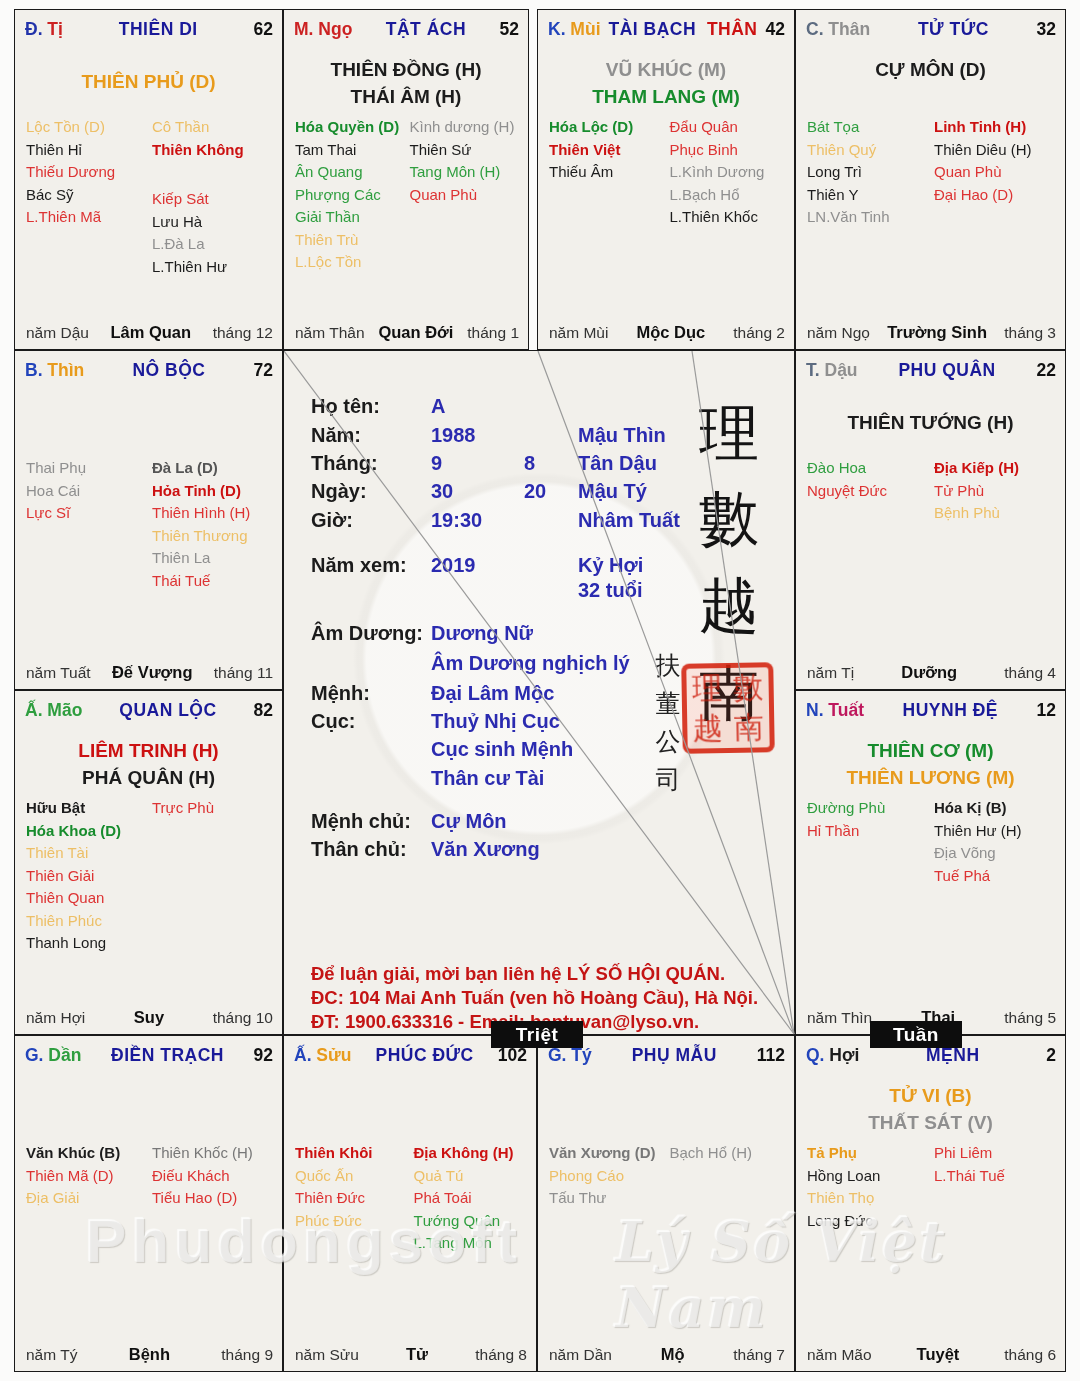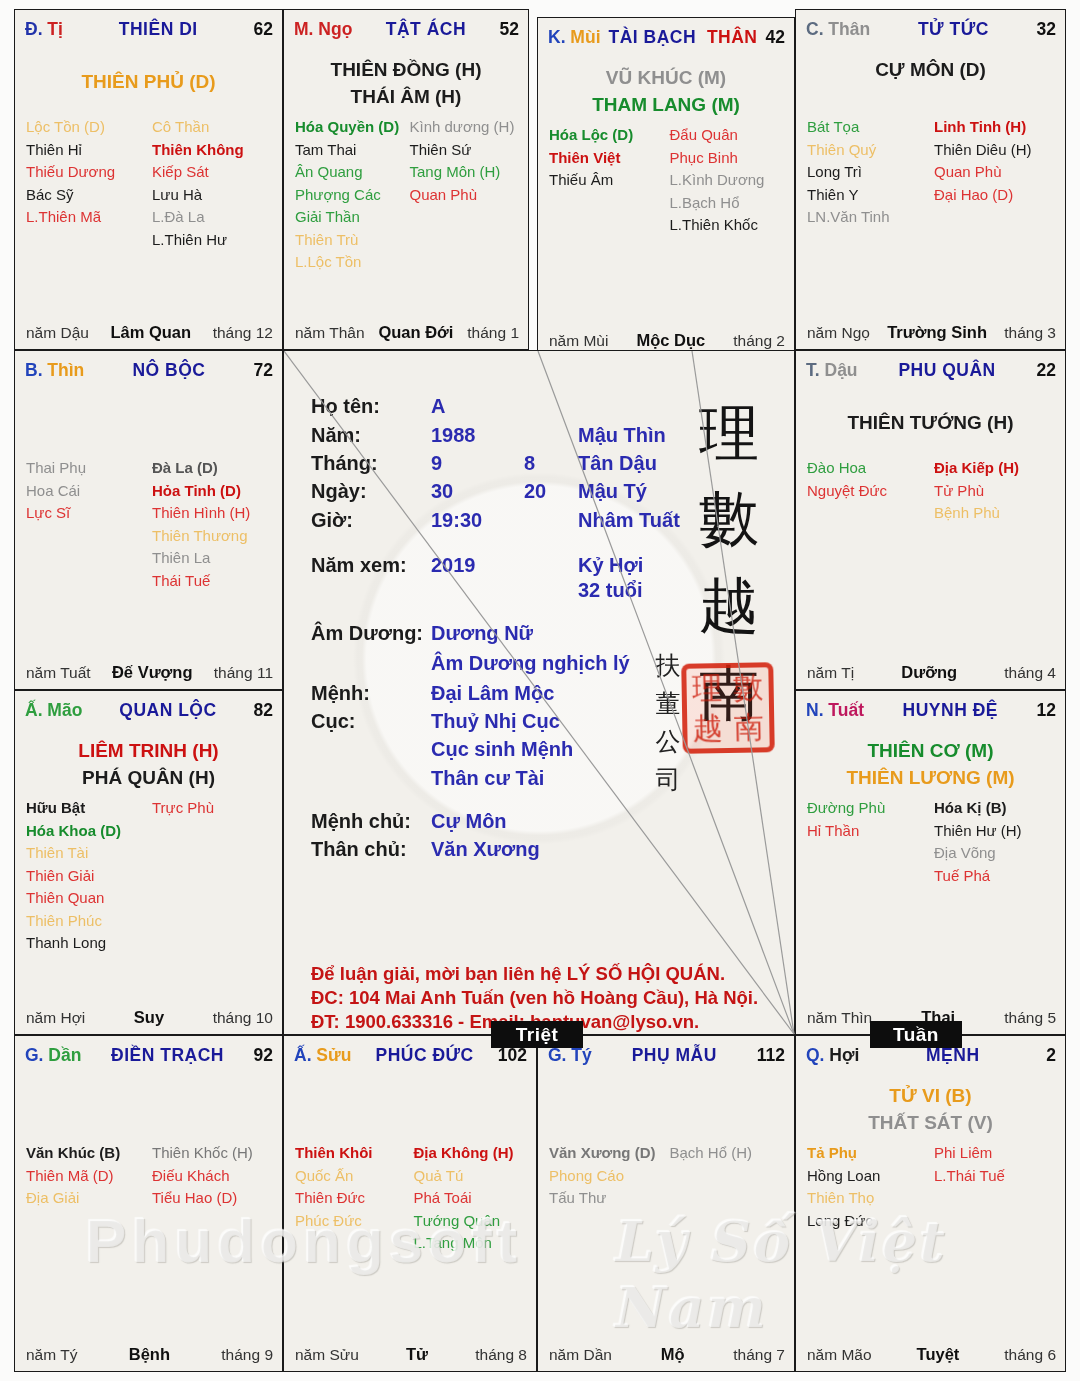--- a/index.html
+++ b/index.html
@@ -58,21 +58,21 @@
         <div class="slcol">
           <div style="color: rgb(237, 191, 102);">Lộc Tồn (D)</div>
           <div style="color: rgb(28, 28, 28);">Thiên Hỉ</div>
           <div style="color: rgb(221, 51, 51);">Thiếu Dương</div>
           <div style="color: rgb(28, 28, 28);">Bác Sỹ</div>
           <div style="color: rgb(221, 51, 51);">L.Thiên Mã</div>
         </div>
         <div class="slcol">
           <div style="color: rgb(237, 191, 102);">Cô Thần</div>
           <div class="star-b" style="color: rgb(204, 17, 17);">Thiên Không</div>
-          <div style="color: rgb(221, 51, 51);">Kiếp Sát</div>
+          <div style="color: rgb(221, 51, 51); margin-top: 27px;">Kiếp Sát</div>
           <div style="color: rgb(28, 28, 28);">Lưu Hà</div>
           <div style="color: rgb(143, 143, 143);">L.Đà La</div>
           <div style="color: rgb(28, 28, 28);">L.Thiên Hư</div>
         </div>
       </div>
       <div class="cell-footer">
         <span class="fyear">năm Dậu</span>
         <span class="fphase">Lâm Quan</span>
         <span class="fmonth">tháng 12</span>
       </div>
@@ -103,21 +103,21 @@
           <div style="color: rgb(47, 158, 63);">Tang Môn (H)</div>
           <div style="color: rgb(221, 51, 51);">Quan Phù</div>
         </div>
       </div>
       <div class="cell-footer">
         <span class="fyear">năm Thân</span>
         <span class="fphase">Quan Đới</span>
         <span class="fmonth">tháng 1</span>
       </div>
     </div>
-  <div class="cell" style="left:537px;top:17px;width:258px;height:341px;">
+  <div class="cell" style="left:537px;top:9px;width:258px;height:341px;">
       <div class="cell-head">
         <span class="stem-wrap"><span style="color: rgb(34, 68, 187);">K.</span><span style="color: rgb(232, 155, 28);">&nbsp;Mùi</span></span>
         <span class="pname-wrap"><span style="color: rgb(26, 26, 153);">TÀI BẠCH</span><span style="color: rgb(204, 17, 17);">&nbsp;&nbsp;THÂN</span></span>
         <span class="pnum" style="color: rgb(17, 17, 17);">42</span>
       </div>
       <div class="cell-main">
         <div style="color: rgb(143, 143, 143);">VŨ KHÚC (M)</div>
         <div style="color: rgb(23, 140, 45);">THAM LANG (M)</div>
       </div>
       <div class="cell-lists">

